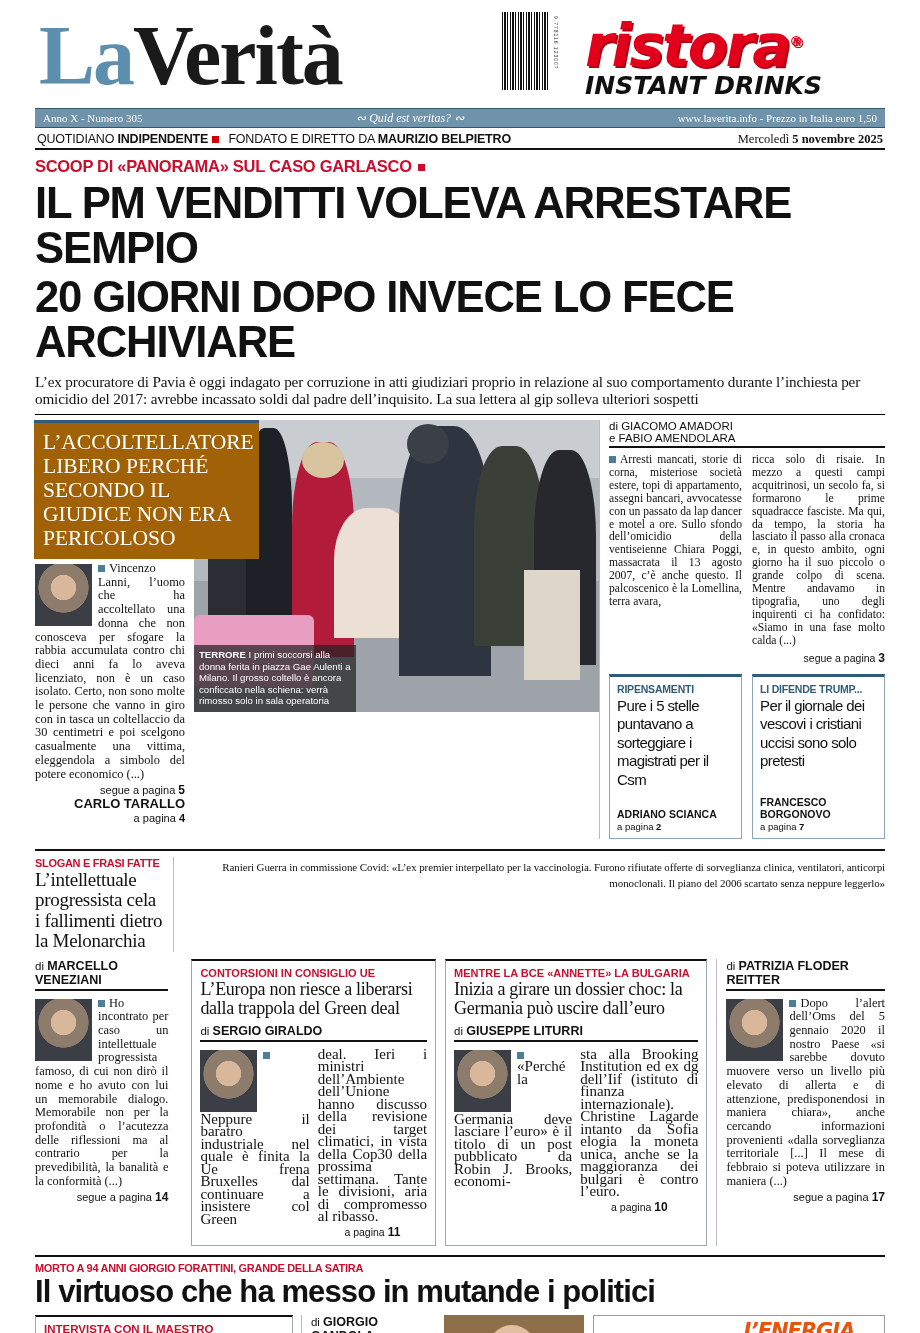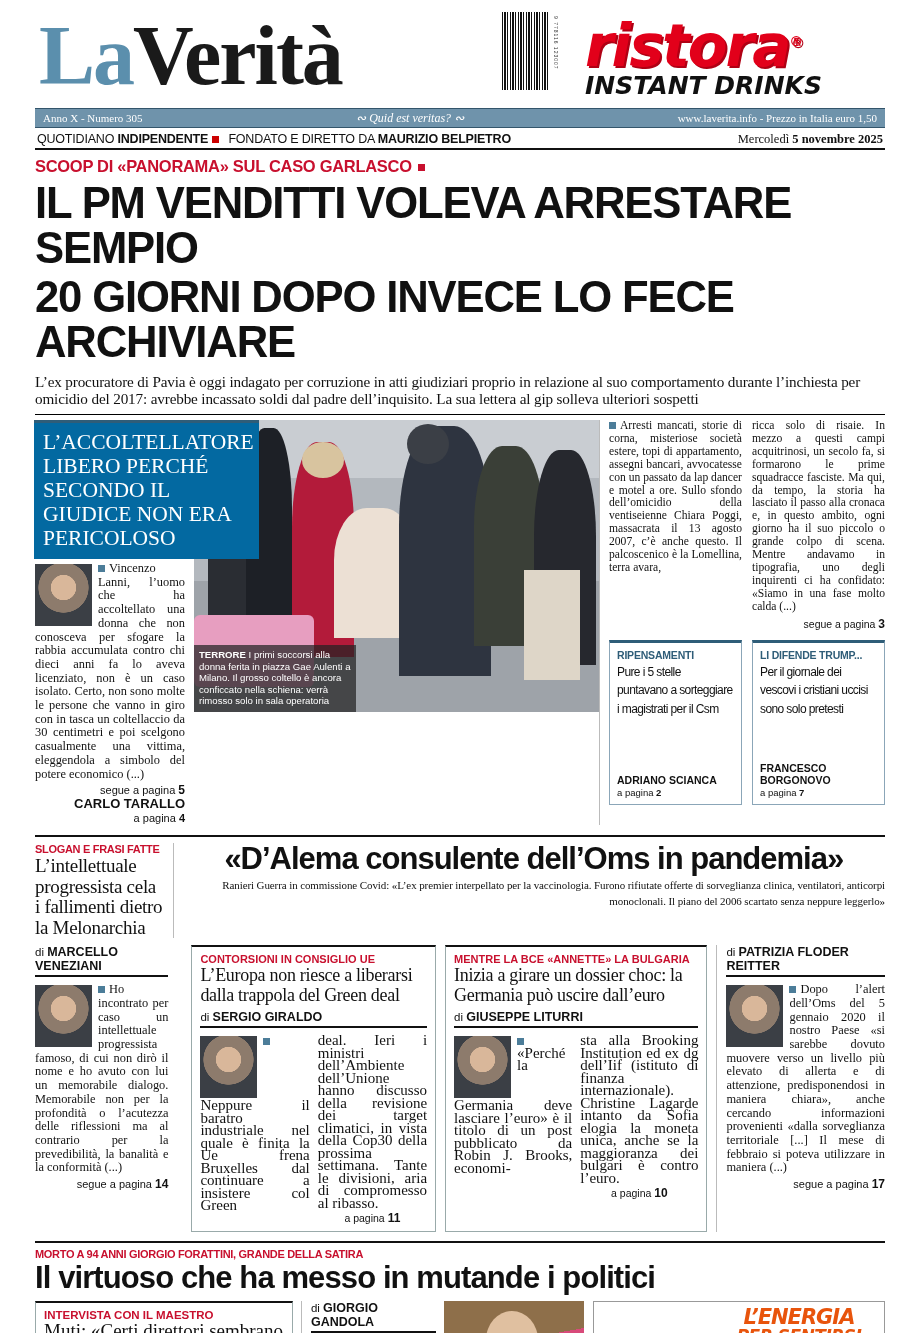--- a/index.html
+++ b/index.html
@@ -99,21 +99,21 @@
   }
 
   
   .rule { border-top: 1px solid #000; margin-top: 7px; }
   .block1 { display: flex; gap: 0; margin-top: 5px; }
   .col-left { width: 160px; padding-right: 9px; }
   .col-photo { width: 405px; position: relative; }
   .col-right { width: 286px; padding-left: 9px; border-left: 1px solid #bbb; }
 
   .blue-title {
-    background: #0369a1; color: #fff;
+    background: #a16207; color: #fff;
     font-family: "Liberation Serif", serif;
     font-size: 21.5px; line-height: 24px; font-weight: normal;
     padding: 7px 9px 9px 9px;
     position: absolute; left: -160px; top: 0; width: 225px; z-index: 5;
     border-top: 3px solid #2f5d78;
   }
   .byline {
     font-family: "Liberation Sans", sans-serif;
     font-size: 11.5px; border-bottom: 2px solid #111;
     padding-bottom: 2px; margin-bottom: 6px;
@@ -151,21 +151,21 @@
   .teaser {
     width: 138px; border: 1px solid #8ba6b8; border-top: 3px solid #2f5d78;
     padding: 6px 7px 6px 7px; height: 165px; position: relative;
   }
   .teaser .kick {
     font-family: "Liberation Sans", sans-serif; font-weight: bold;
     font-size: 10.5px; color: #2f5d78; letter-spacing: -0.2px;
   }
   .teaser .ttl {
     font-family: "Liberation Sans", sans-serif;
-    font-size: 12px; line-height: 18.5px; letter-spacing: -0.6px; margin-top: 2px;
+    font-size: 15px; line-height: 18.5px; letter-spacing: -0.6px; margin-top: 2px;
   }
   .teaser .auth {
     position: absolute; left: 7px; bottom: 6px;
     font-family: "Liberation Sans", sans-serif; font-weight: bold; font-size: 10.5px;
   }
   .teaser .auth .pg { display:block; font-weight: normal; font-size: 9.5px; margin-top: 1px; }
   .teaser .auth .pg b { font-weight: bold; }
 
   
   .sec2 { display: flex; margin-top: 10px; border-top: 2px solid #111; padding-top: 6px; }
@@ -303,20 +303,24 @@
         <div class="sil" style="left:213px;top:4px;width:42px;height:40px;background:#3b3f46;border-radius:50%;"></div>
         <div class="sil" style="left:280px;top:26px;width:70px;height:200px;background:#3a3f37;"></div>
         <div class="sil" style="left:340px;top:30px;width:62px;height:215px;background:#26282e;"></div>
         <div class="sil" style="left:330px;top:150px;width:56px;height:110px;background:#ded6c8;border-radius:0;"></div>
         <div class="sil" style="left:0px;top:195px;width:120px;height:72px;background:#e79ec0;border-radius:6px;"></div>
         <div class="photo-caption"><b>TERRORE</b><span> I primi soccorsi alla donna ferita in piazza Gae Aulenti a Milano. Il grosso coltello è ancora conficcato nella schiena: verrà rimosso solo in sala operatoria</span></div>
       </div>
     </div>
 
     <div class="col-right">
+      <div class="byline">
+        <span>di GIACOMO AMADORI</span><br>
+        <span>e FABIO AMENDOLARA</span>
+      </div>
       <div class="right-cols">
         <div class="rc">
           <div class="body-text"><span class="bullet"></span><span>Arresti mancati, storie di corna, misteriose società estere, topi di appartamento, assegni bancari, avvocatesse con un passato da lap dancer e motel a ore. Sullo sfondo dell’omicidio della ventiseienne Chiara Poggi, massacrata il 13 agosto 2007, c’è anche questo. Il palcoscenico è la Lomellina, terra avara,</span></div>
         </div>
         <div class="rc">
           <div class="body-text">ricca solo di risaie. In mezzo a questi campi acquitrinosi, un secolo fa, si formarono le prime squadracce fasciste. Ma qui, da tempo, la storia ha lasciato il passo alla cronaca e, in questo ambito, ogni giorno ha il suo piccolo o grande colpo di scena. Mentre andavamo in tipografia, uno degli inquirenti ci ha confidato: «Siamo in una fase molto calda (...)</div>
           <div class="segue-r"><span>segue a pagina </span><b>3</b></div>
         </div>
       </div>
 
@@ -334,21 +338,20 @@
       </div>
     </div>
   </div>
 
   <div class="sec2">
     <div class="s2-left">
       <div class="kicker-sm">SLOGAN E FRASI FATTE</div>
       <div class="hl">L’intellettuale progressista cela i fallimenti dietro la Melonarchia</div>
     </div>
     <div class="s2-right">
-      <div class="dalema-hl">«D’Alema consulente dell’Oms in pandemia»</div>
       <div class="dalema-sub">Ranieri Guerra in commissione Covid: «L’ex premier interpellato per la vaccinologia. Furono rifiutate offerte di sorveglianza clinica, ventilatori, anticorpi monoclonali. Il piano del 2006 scartato senza neppure leggerlo»</div>
     </div>
   </div>
 
   <div class="sec3">
     <div style="width:143px">
       <div class="byline"><span>di </span><b>MARCELLO VENEZIANI</b></div>
       <div class="ph ph-face mugshot"></div>
       <div class="body-text"><span class="bullet"></span><span>Ho incontrato per caso un intellettuale progressista famoso, di cui non dirò il nome e ho avuto con lui un memorabile dialogo. Memorabile non per la profondità o l’acutezza delle riflessioni ma al contrario per la prevedibilità, la banalità e la conformità (...)</span></div>
       <div class="segue"><span>segue a pagina </span><b>14</b></div>

